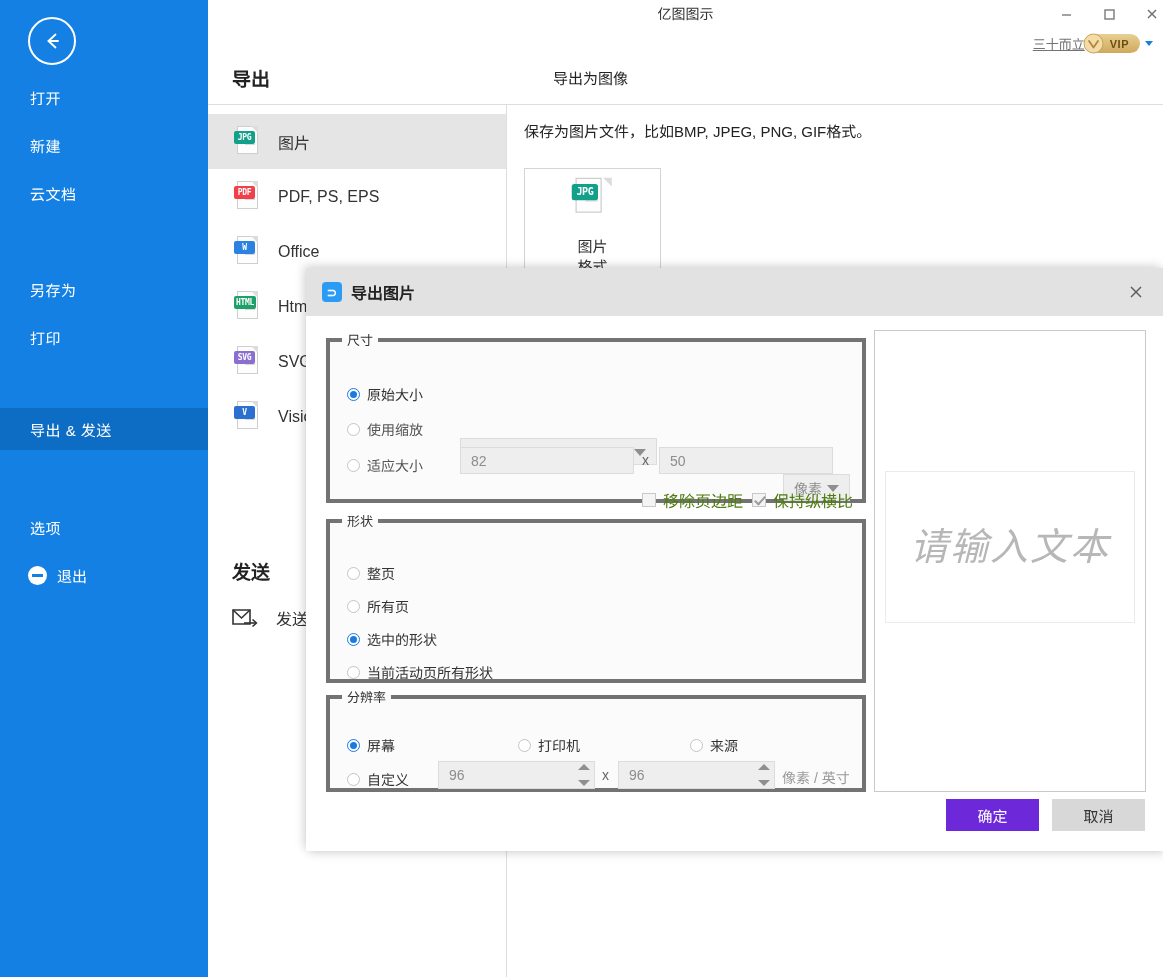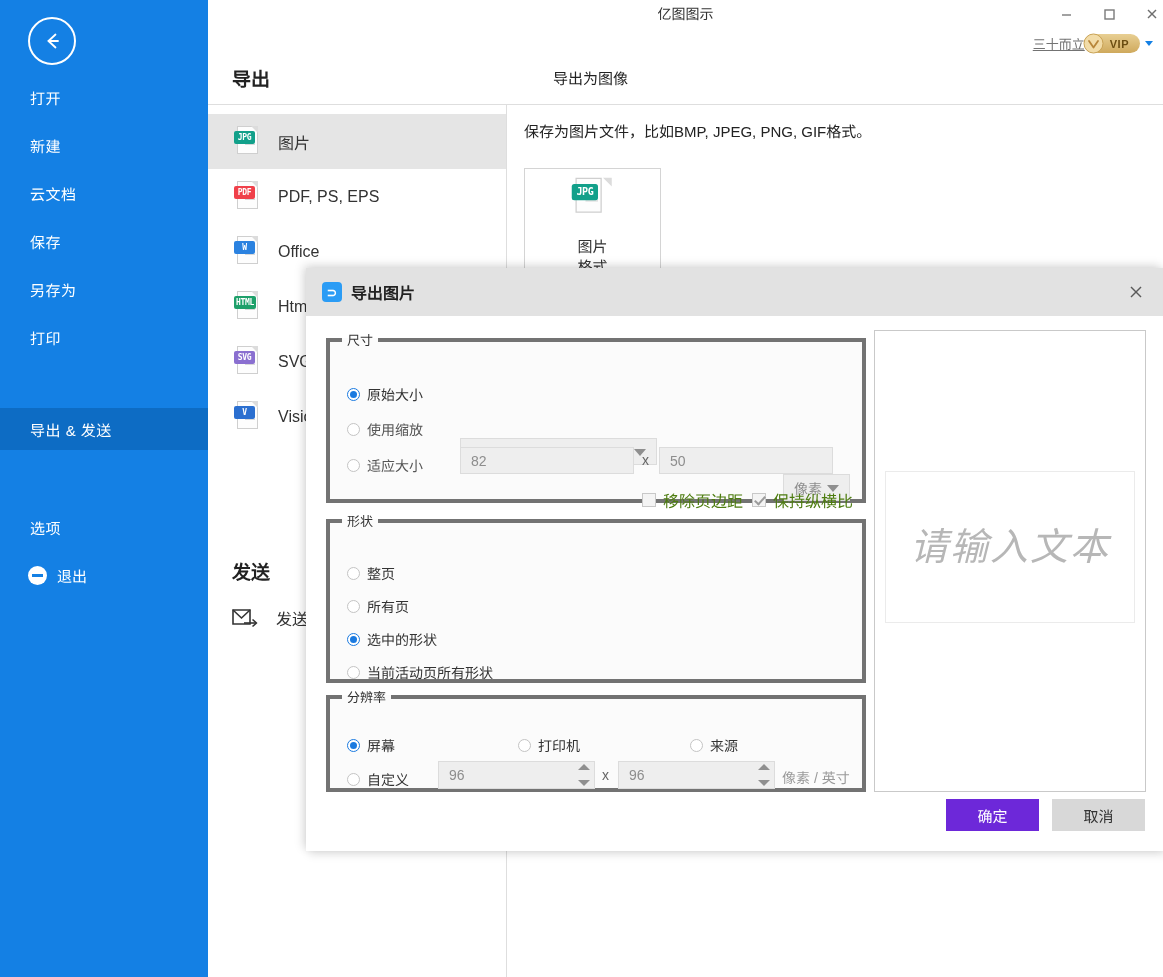--- a/index.html
+++ b/index.html
@@ -277,23 +277,20 @@
     </div>
 
     <div class="side-item" style="top:76px">
         <span>打开</span>
       </div>
     <div class="side-item" style="top:124px">
         <span>新建</span>
       </div>
     <div class="side-item" style="top:172px">
         <span>云文档</span>
-      </div>
-    <div class="side-item" style="top:220px">
-        <span>保存</span>
       </div>
     <div class="side-item" style="top:268px">
         <span>另存为</span>
       </div>
     <div class="side-item" style="top:316px">
         <span>打印</span>
       </div>
     <div class="side-item active" style="top:408px">
         <span>导出 &amp; 发送</span>
       </div>

